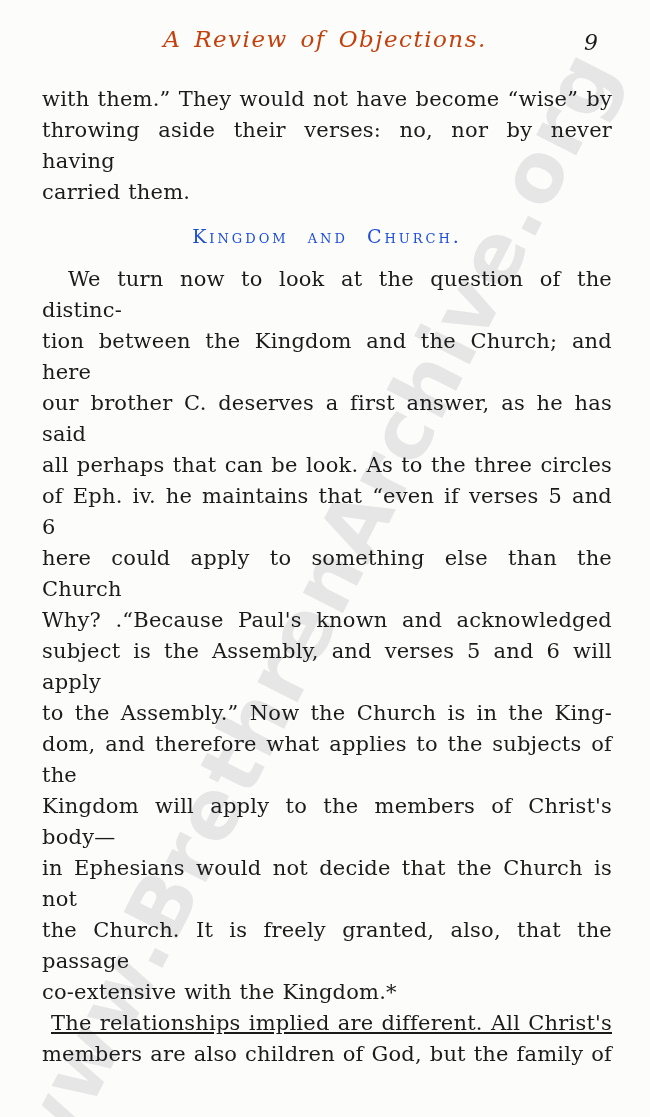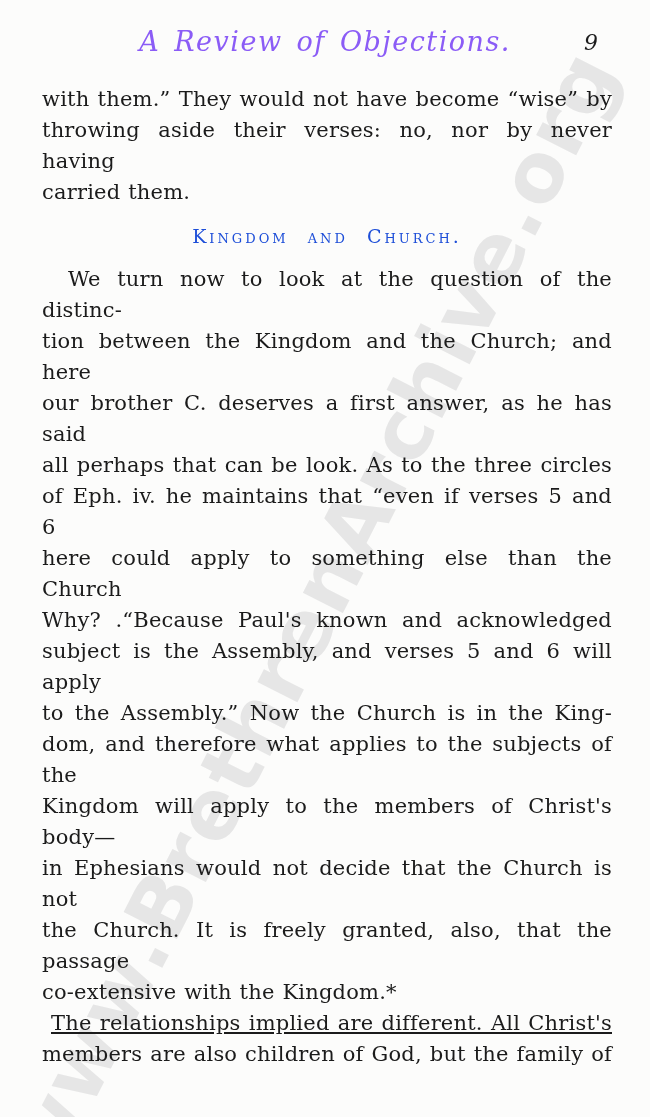--- a/index.html
+++ b/index.html
@@ -31,24 +31,24 @@
   .content-layer { position: relative; z-index: 1; }
 
   .running-header {
     position: relative;
     margin-top: 26px;
     height: 34px;
   }
   .running-title {
     text-align: center;
     font-style: italic;
-    font-size: 27px;
+    font-size: 23px;
     letter-spacing: 1.5px;
     word-spacing: 4px;
-    color: #8b5cf6;
+    color: #c2410c;
   }
   .page-number {
     position: absolute;
     right: 52px; top: 4px;
     font-style: italic;
     font-size: 22px;
   }
 
   .text-block {
     margin: 24px 38px 0 42px; 

